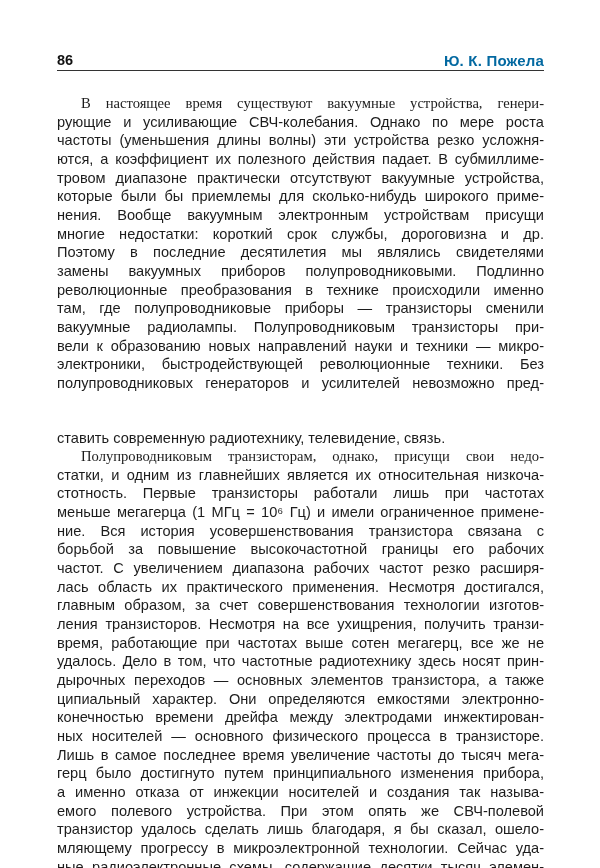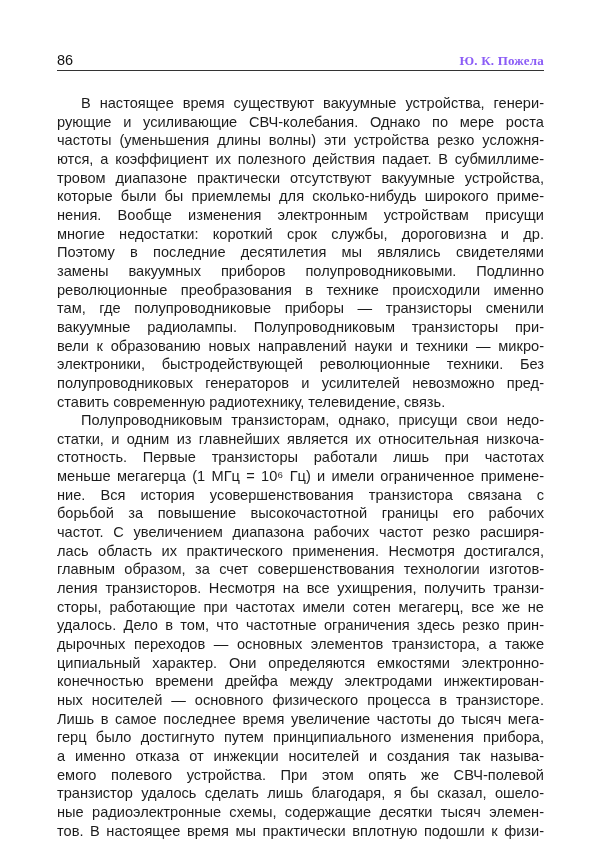--- a/index.html
+++ b/index.html
@@ -19,34 +19,34 @@
       left: 57px;
       top: 51px;
       width: 487px;
       height: 18px;
     }
     .page-number {
       position: absolute;
       left: 0;
       top: 0;
       font-family: "Liberation Sans", sans-serif;
-      font-weight: normal;
+      font-weight: bold;
       font-size: 14.5px;
       line-height: 18px;
       color: #111;
     }
     .running-head {
       position: absolute;
       right: 0;
       top: 1px;
-      font-family: Liberation Serif, serif;
+      font-family: Liberation Sans, sans-serif;
       font-weight: bold;
-      font-size: 13px;
+      font-size: 15px;
       line-height: 18px;
-      color: #8b5cf6;
+      color: #0369a1;
       letter-spacing: 0.2px;
     }
     .header-rule {
       position: absolute;
       left: 57px;
       top: 70px;
       width: 487px;
       height: 0;
       border-top: 1.3px solid #333;
     }
@@ -62,68 +62,71 @@
     }
     .line {
       display: block;
       white-space: nowrap;
       text-align: justify;
       text-align-last: justify;
       height: 18.66px;
     }
     .line.indent {
       padding-left: 24px;
+      font-family: Liberation Serif, serif;
     }
     .line.last {
       text-align-last: left;
+      margin-top: 36px;
     }
   </style>
 </head>
 <body>
 
 <div class="page-header">
   <span class="page-number">86</span>
   <span class="running-head">Ю. К. Пожела</span>
 </div>
 <div class="header-rule"></div>
 
 <div class="body-text" id="body-text">
     <span class="line indent">В настоящее время существуют вакуумные устройства, генери-</span>
     <span class="line">рующие и усиливающие СВЧ-колебания. Однако по мере роста</span>
     <span class="line">частоты (уменьшения длины волны) эти устройства резко усложня-</span>
     <span class="line">ются, а коэффициент их полезного действия падает. В субмиллиме-</span>
     <span class="line">тровом диапазоне практически отсутствуют вакуумные устройства,</span>
     <span class="line">которые были бы приемлемы для сколько-нибудь широкого приме-</span>
-    <span class="line">нения. Вообще изменения электронным устройствам присущи</span>
+    <span class="line">нения. Вообще вакуумным электронным устройствам присущи</span>
     <span class="line">многие недостатки: короткий срок службы, дороговизна и др.</span>
     <span class="line">Поэтому в последние десятилетия мы являлись свидетелями</span>
     <span class="line">замены вакуумных приборов полупроводниковыми. Подлинно</span>
     <span class="line">революционные преобразования в технике происходили именно</span>
     <span class="line">там, где полупроводниковые приборы — транзисторы сменили</span>
     <span class="line">вакуумные радиолампы. Полупроводниковым транзисторы при-</span>
     <span class="line">вели к образованию новых направлений науки и техники — микро-</span>
     <span class="line">электроники, быстродействующей революционные техники. Без</span>
     <span class="line">полупроводниковых генераторов и усилителей невозможно пред-</span>
     <span class="line last">ставить современную радиотехнику, телевидение, связь.</span>
     <span class="line indent">Полупроводниковым транзисторам, однако, присущи свои недо-</span>
     <span class="line">статки, и одним из главнейших является их относительная низкоча-</span>
     <span class="line">стотность. Первые транзисторы работали лишь при частотах</span>
     <span class="line">меньше мегагерца (1 МГц = 10⁶ Гц) и имели ограниченное примене-</span>
     <span class="line">ние. Вся история усовершенствования транзистора связана с</span>
     <span class="line">борьбой за повышение высокочастотной границы его рабочих</span>
     <span class="line">частот. С увеличением диапазона рабочих частот резко расширя-</span>
     <span class="line">лась область их практического применения. Несмотря достигался,</span>
     <span class="line">главным образом, за счет совершенствования технологии изготов-</span>
     <span class="line">ления транзисторов. Несмотря на все ухищрения, получить транзи-</span>
-    <span class="line">сторы, работающие при частотах имели сотен мегагерц, все же не</span>
-    <span class="line">удалось. Дело в том, что частотные ограничения здесь резко прин-</span>
+    <span class="line">время, работающие при частотах выше сотен мегагерц, все же не</span>
+    <span class="line">удалось. Дело в том, что частотные радиотехнику здесь носят прин-</span>
     <span class="line">дырочных переходов — основных элементов транзистора, а также</span>
     <span class="line">ципиальный характер. Они определяются емкостями электронно-</span>
     <span class="line">конечностью времени дрейфа между электродами инжектирован-</span>
     <span class="line">ных носителей — основного физического процесса в транзисторе.</span>
     <span class="line">Лишь в самое последнее время увеличение частоты до тысяч мега-</span>
     <span class="line">герц было достигнуто путем принципиального изменения прибора,</span>
     <span class="line">а именно отказа от инжекции носителей и создания так называ-</span>
     <span class="line">емого полевого устройства. При этом опять же СВЧ-полевой</span>
     <span class="line">транзистор удалось сделать лишь благодаря, я бы сказал, ошело-</span>
+    <span class="line">мляющему прогрессу в микроэлектронной технологии. Сейчас уда-</span>
     <span class="line">ные радиоэлектронные схемы, содержащие десятки тысяч элемен-</span>
     <span class="line">тов. В настоящее время мы практически вплотную подошли к физи-</span>
   </div>
 
 </body></html>

